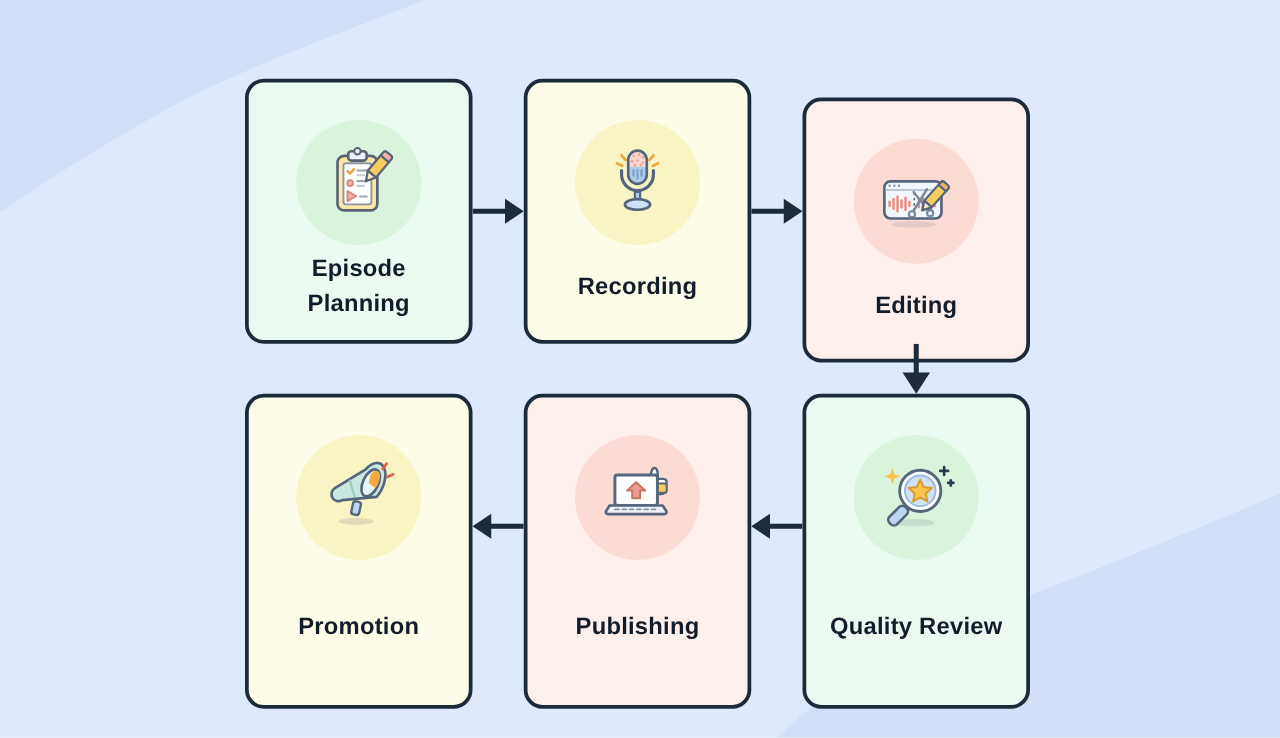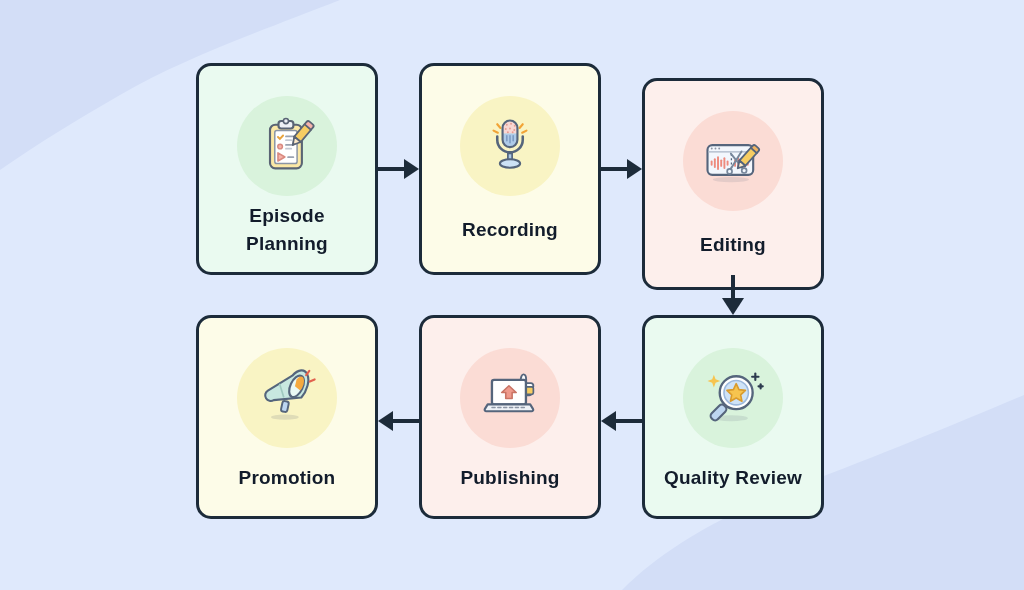--- a/index.html
+++ b/index.html
@@ -17,21 +17,21 @@
     font-family:"Liberation Sans",sans-serif;
   }
   .bg-svg{position:absolute;inset:0;width:100%;height:100%}
   .card{
     position:absolute;width:182px;
     border:3px solid var(--card-border);
     border-radius:15px;
     display:flex;flex-direction:column;align-items:center;
   }
   .r1{top:63px;height:212px}
-  .r2{top:315px;height:204px}
+  .r2{top:315px;height:252px}
   .col1{left:196px}.col2{left:419px}.col3{left:642px}
   .circle{
     width:100px;height:100px;border-radius:50%;
     margin-top:30px;flex:0 0 auto;
     display:flex;align-items:center;justify-content:center;
   }
   .circle svg{width:68px;height:68px;display:block}
   .label{
     flex:1;display:flex;align-items:center;justify-content:center;
     text-align:center;max-width:144px;padding-bottom:8px;

